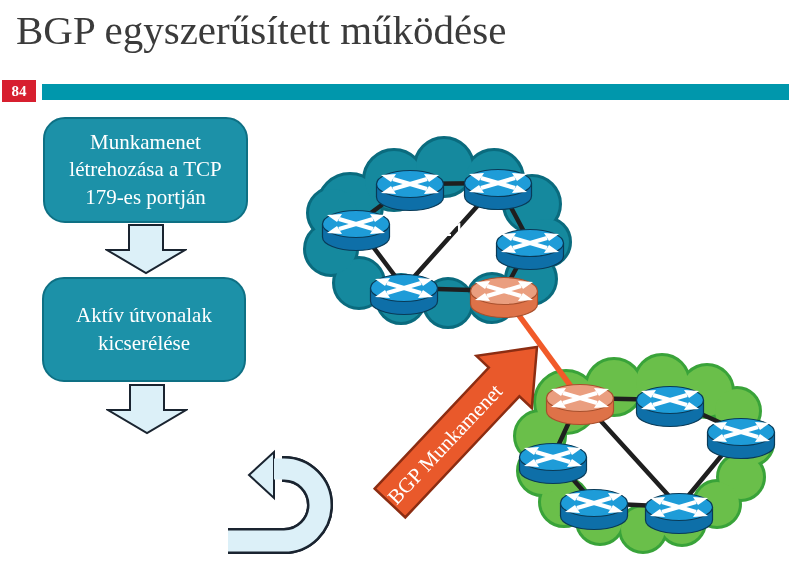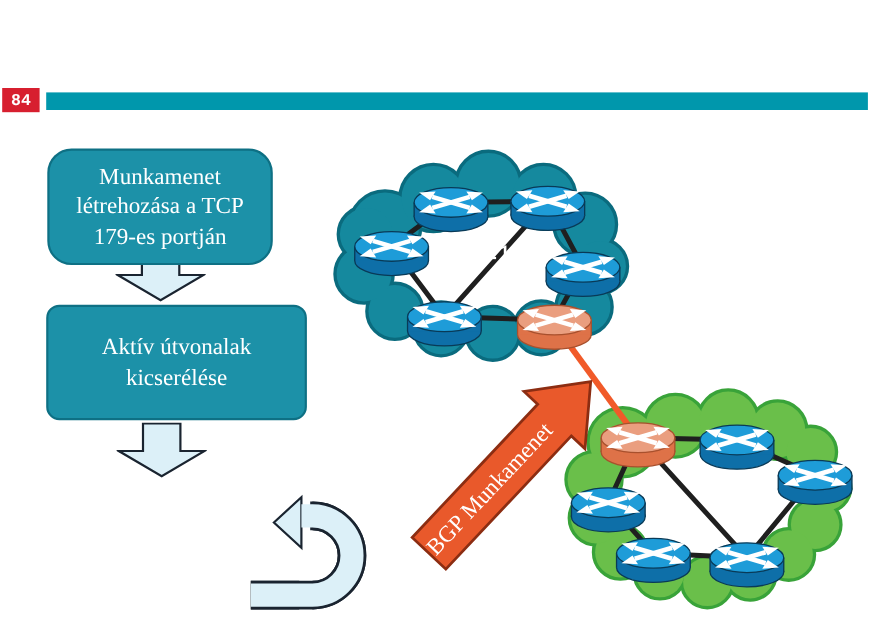--- a/index.html
+++ b/index.html
@@ -8,46 +8,47 @@
     font-family:"Liberation Serif","DejaVu Serif",serif;
   }
   .abs{position:absolute;}
   #title{
     left:16px;top:6px;width:740px;
     font-size:41px;color:#3b3b3b;letter-spacing:0px;white-space:nowrap;
   }
   #page-badge{
     left:2px;top:80px;width:34px;height:22px;background:#d71f2f;
     color:#ffffff;font-weight:bold;font-size:15px;
-    display:flex;align-items:center;justify-content:center;font-family:Liberation Mono, monospace;
+    display:flex;align-items:center;justify-content:center;
   }
   #title-bar{
     left:42px;top:84px;width:747px;height:16px;background:#0097ac;
   }
   .flow-box{
     background:#1c91a8;border:2.5px solid #0e7084;border-radius:22px;
     display:flex;align-items:center;justify-content:center;text-align:center;
     color:#ffffff;font-size:21px;line-height:1.3;box-sizing:border-box;
   }
   .flow-box span{white-space:pre-line;}
-  #flow-box-1{left:43px;top:117px;width:205px;height:106px;z-index:3;margin-top:18px;}
-  #flow-box-2{left:42px;top:277px;width:237px;height:105px;z-index:3;border-radius:12px;}
+  #flow-box-1{left:43px;top:117px;width:205px;height:106px;z-index:3;}
+  #flow-box-2{left:42px;top:277px;width:204px;height:105px;z-index:3;}
   #flow-box-3{left:47px;top:438px;width:203px;height:107px;z-index:3;}
   #down-arrow-1{left:105px;top:224px;z-index:2;}
   #down-arrow-2{left:106px;top:384px;z-index:2;}
   #loop-arrow{left:224px;top:442px;z-index:1;}
   #network{left:0;top:0;z-index:0;}
   svg{display:block;}
   text{font-family:"Liberation Serif","DejaVu Serif",serif;}
 </style>
 </head>
 <body>
 
 <div id="slide">
 
+  <div id="title" class="abs">BGP egyszerűsített működése</div>
 
   <div id="page-badge" class="abs">
     <span>84</span>
   </div>
   <div id="title-bar" class="abs"></div>
 
   <div id="flow-box-1" class="abs flow-box">
     <span>Munkamenet
 létrehozása a TCP
 179-es portján</span>

